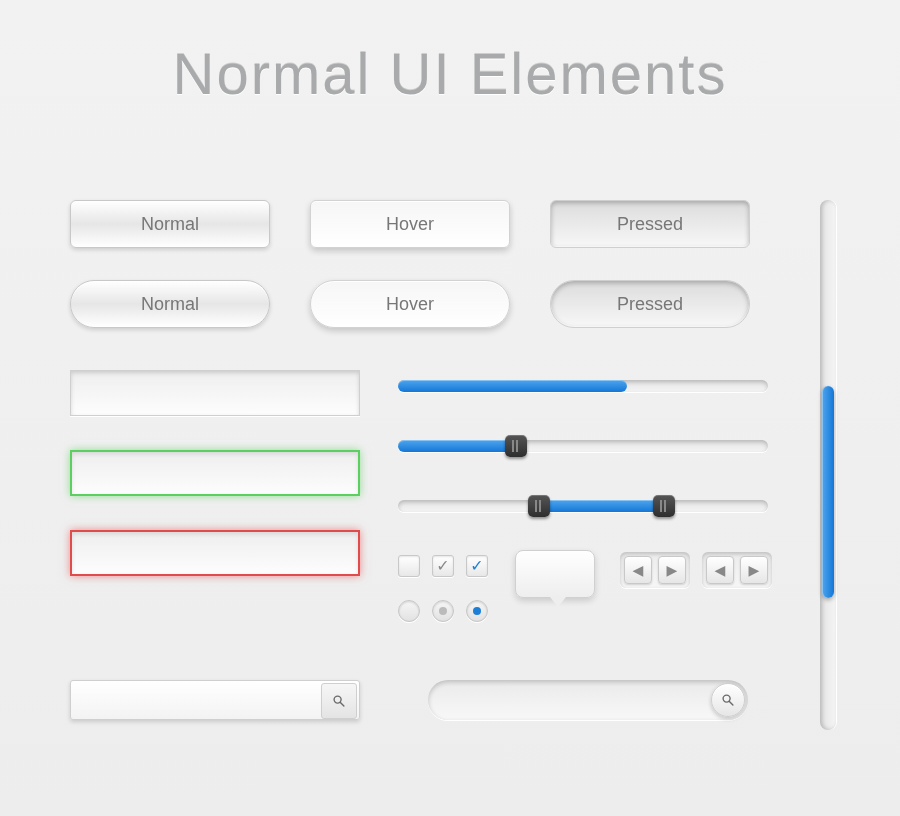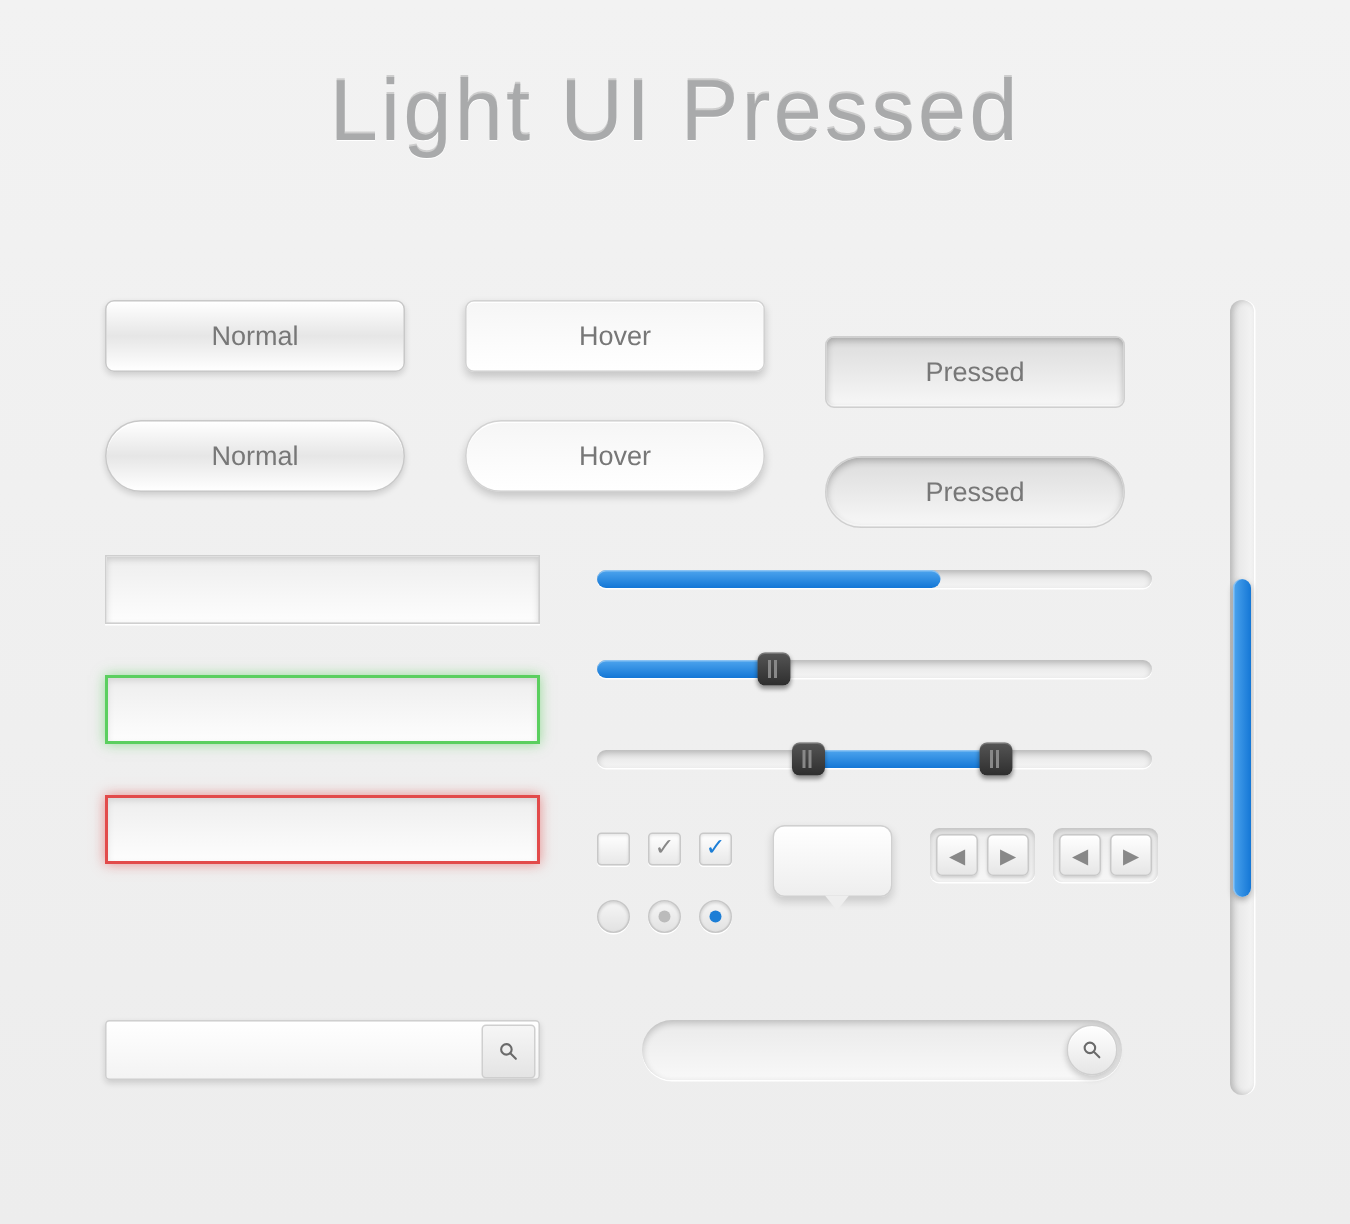--- a/index.html
+++ b/index.html
@@ -49,21 +49,20 @@
   }
   .btn-hover {
     background: linear-gradient(180deg, #f6f6f6 0%, #ffffff 100%);
     border:1px solid #d2d2d2;
     box-shadow: 0 3px 6px rgba(0,0,0,.18), inset 0 1px 0 #fff;
   }
   .btn-pressed {
     background: linear-gradient(180deg, #dcdcdc 0%, #f7f7f7 100%);
     border:1px solid #cfcfcf;
     box-shadow: inset 0 2px 5px rgba(0,0,0,.25), inset 0 -1px 0 #fff;
-    margin-top: 24px;
   }
 
   
   .btn-pill {
     position:absolute;
     width: 200px;
     height: 48px;
     border-radius: 26px;
     display:flex; align-items:center; justify-content:center;
     font-size: 18px;
@@ -234,21 +233,21 @@
 
   .mag { width:14px;height:14px; }
   .mag circle { fill:none; stroke:#6a6a6a; stroke-width:2; }
   .mag line { stroke:#6a6a6a; stroke-width:2; stroke-linecap:round; }
 </style>
 </head>
 <body>
 
 <div class="canvas">
 
-  <div class="title">Light UI Pressed</div>
+  <div class="title">Normal UI Elements</div>
 
   <div class="btn-rect btn-normal" style="left:70px;  top:200px">
       <span>Normal</span>
     </div>
   <div class="btn-rect btn-hover" style="left:310px; top:200px">
       <span>Hover</span>
     </div>
   <div class="btn-rect btn-pressed" style="left:550px; top:200px">
       <span>Pressed</span>
     </div>

